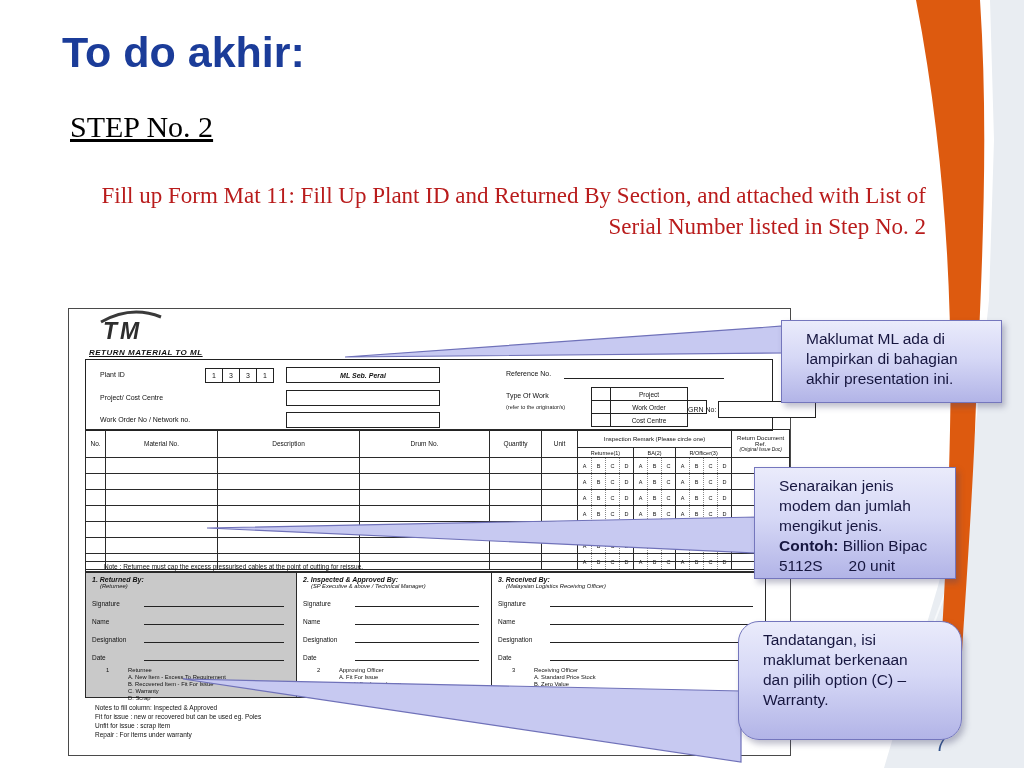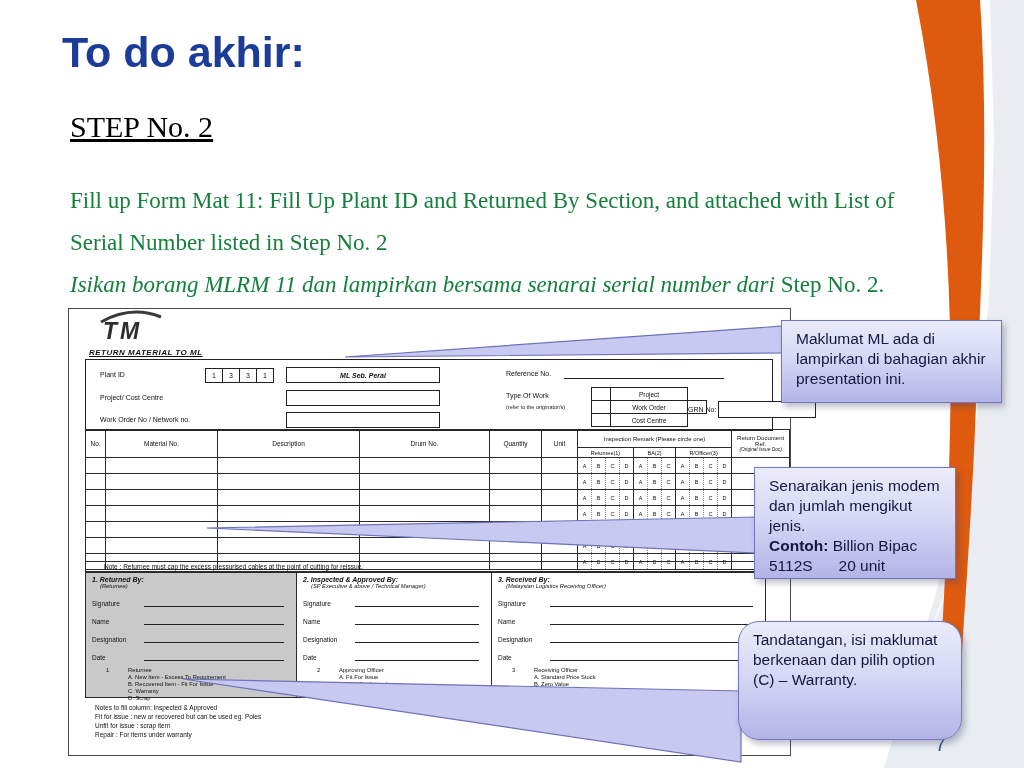--- a/index.html
+++ b/index.html
@@ -15,21 +15,21 @@
     font-family:"Liberation Sans",sans-serif;font-weight:800;font-size:43px;
     color:#1b3c99;letter-spacing:0px;
   }
   .step-heading{
     position:absolute;left:70px;top:110px;z-index:1;
     font-family:"Liberation Serif",serif;font-size:30px;color:#000;
     text-decoration:underline;
   }
   .para{
     position:absolute;left:70px;top:180px;width:856px;z-index:1;
-    font-family:"Liberation Serif",serif;font-size:23px;line-height:42px;color:#15803d;
+    font-family:"Liberation Serif",serif;font-size:23px;line-height:31px;color:#b91c1c;text-align:right;
   }
   .para .it{font-style:italic;}
   .page-number{
     position:absolute;left:935px;top:733px;z-index:2;
     font-size:20px;color:#33548e;
   }
   
   .form-paper{
     position:absolute;left:68px;top:308px;width:721px;height:446px;z-index:1;
     background:#ffffff;border:1px solid #4a4a4a;
@@ -90,21 +90,21 @@
   .opt-head .n{width:22px;}
   .opt-list{margin-left:22px;}
   .footer-notes{position:absolute;left:26px;top:394px;font-size:6.5px;line-height:9px;}
   
   #pointer-layer{position:absolute;left:0;top:0;width:1024px;height:768px;z-index:2;pointer-events:none;}
   .callout{
     position:absolute;z-index:3;box-sizing:border-box;
     background:linear-gradient(180deg,#eaebfb 0%,#d6d8f6 45%,#b2b4e7 100%);
     border:1px solid #7476bd;
     box-shadow:3px 4px 6px rgba(70,70,110,.35);
-    padding:8px 14px;color:#16163f;
+    padding:8px 24px;color:#16163f;
     font-size:15.5px;line-height:20px;font-family:"Liberation Sans",sans-serif;
   }
   .callout-1{left:781px;top:320px;width:221px;height:83px;}
   .callout-2{left:754px;top:467px;width:202px;height:112px;}
   .callout-3{left:738px;top:621px;width:224px;height:119px;border-radius:21px;}
   .pre{white-space:pre;}
 </style>
 </head>
 <body>
 
@@ -112,21 +112,20 @@
   <polygon points="990,0 1024,0 1024,768 884,768 938,586 973,452 989,300 994,140" fill="#e9edf2"></polygon>
   <line x1="952" y1="575" x2="903" y2="705" stroke="#f7f9fb" stroke-width="2"></line>
   <path d="M916,0 C945,150 953,300 950,430 C948,530 944,600 941,652
            L962,652 C966,590 972,500 975,430 C980,300 990,150 980,0 Z" fill="#dd5a0f"></path>
 </svg>
 
 <div class="slide-title">To do akhir:</div>
 <div class="step-heading">STEP No. 2</div>
 <div class="para">
   <div>Fill up Form Mat 11: Fill Up Plant ID and Returned By Section, and attached with List of Serial Number listed in Step No. 2</div>
-  <div><span class="it">Isikan borang MLRM 11 dan lampirkan bersama senarai serial number dari </span><span>Step No. 2.</span></div>
 </div>
 
 <div class="form-paper">
   <div class="tm-logo">
     <svg width="70" height="16">
       <path d="M4,13 Q34,-4 64,8" stroke="#3a3a3a" stroke-width="3" fill="none"></path>
     </svg>
     <span class="tm-text">TM</span>
   </div>
   <div class="form-title">RETURN MATERIAL TO ML</div>

